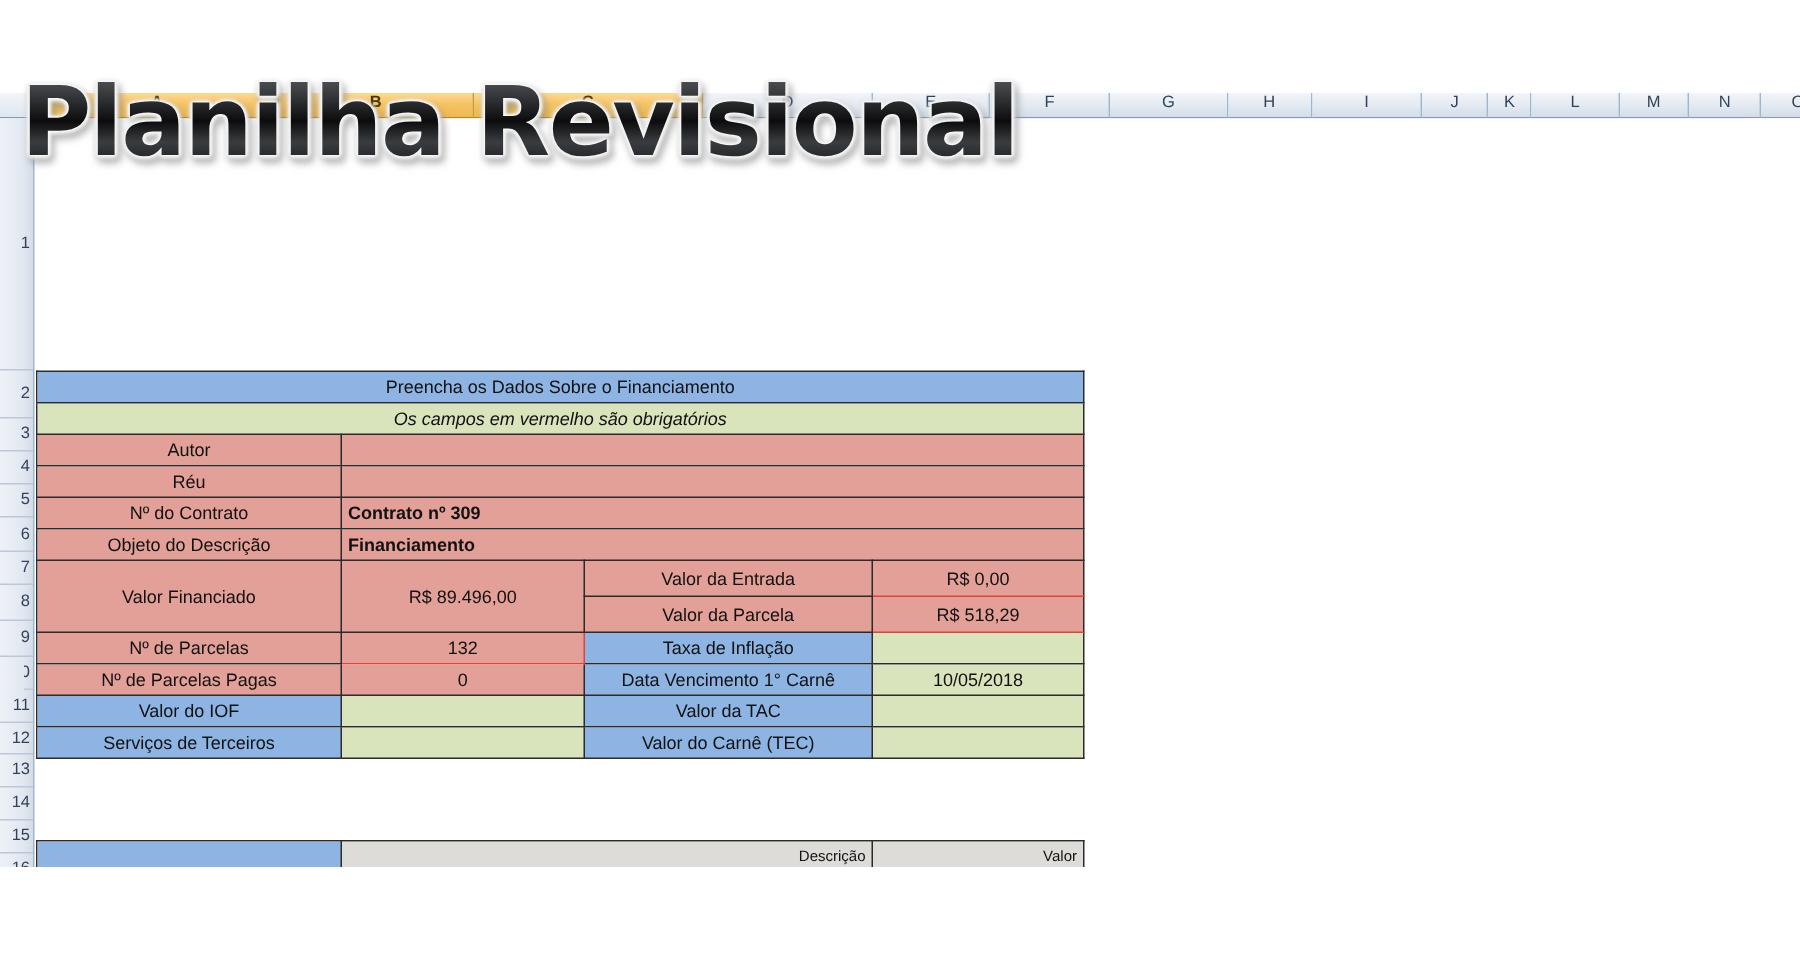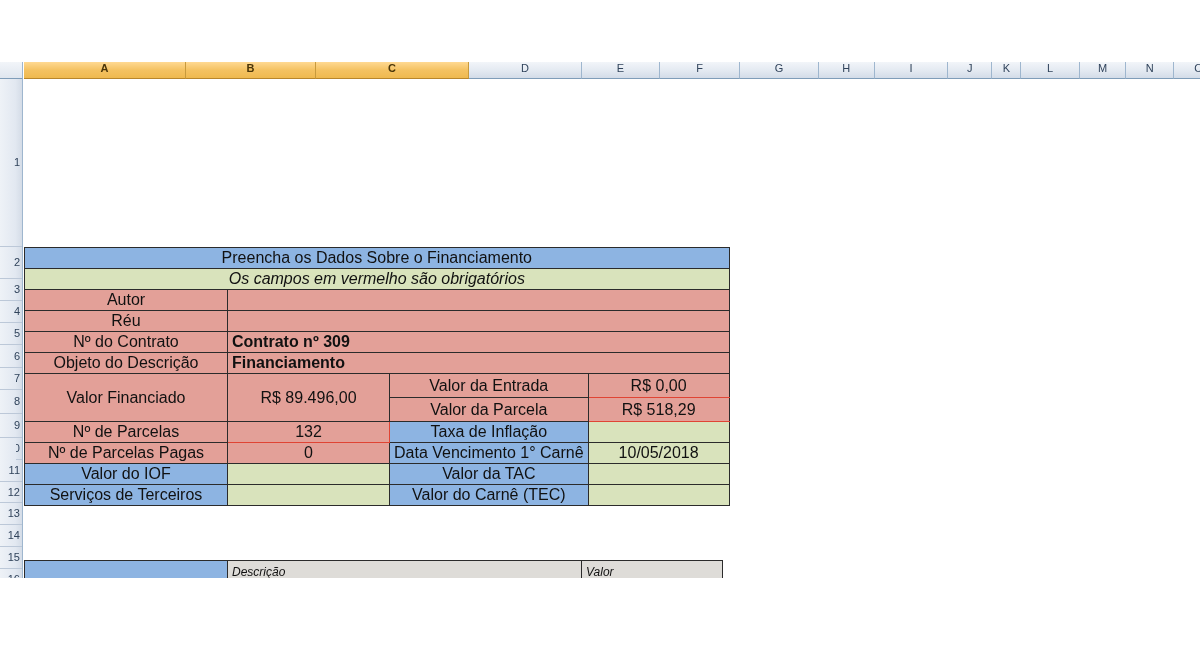--- a/index.html
+++ b/index.html
@@ -137,21 +137,21 @@
     position: absolute;
     left: 0px;          
     top: 168px;         
     border-collapse: collapse;
     table-layout: fixed;
     font-family: "Liberation Sans", sans-serif;
   }
   #fin-table td {
     box-sizing: border-box;
     border: 1px solid #2b2b2b;
-    font-size: 16px;
+    font-size: 12px;
     color: #111111;
     padding: 0 4px;
     height: 21px;
     white-space: nowrap;
     overflow: hidden;
   }
   .c-blue   { background: #8db4e2; }
   .c-green  { background: #d9e3bc; }
   .c-pink   { background: #e3a098; }
   .c-gray   { background: #dedcd8; }
@@ -187,28 +187,27 @@
     position: absolute;
     left: 0px;
     top: 481px;     
     border-collapse: collapse;
     table-layout: fixed;
     font-family: "Liberation Sans", sans-serif;
   }
   #fin-table2 td {
     box-sizing: border-box;
     border: 1px solid #2b2b2b;
-    font-size: 12px;
+    font-size: 10px;
     color: #111111;
     height: 22px;
-    text-align: left;
+    text-align: right;
     white-space: nowrap;
     overflow: hidden;
     padding: 0 4px;
-    font-style: italic;
   }
   
   #bottom-mask {
     position: absolute;
     left: 0;
     top: 578px;
     width: 1200px;
     height: 72px;
     background: #ffffff;
   }
@@ -354,16 +353,17 @@
         <tr>
           <td class="c-blue"></td>
           <td class="c-gray">Descrição</td>
           <td class="c-gray">Valor</td>
         </tr>
       </tbody>
     </table>
 
   </div>
 
+  <div id="title-art">Planilha Revisional</div>
 
   <div id="bottom-mask"></div>
   <div id="right-mask"></div>
 </div>
 
 </body></html>

